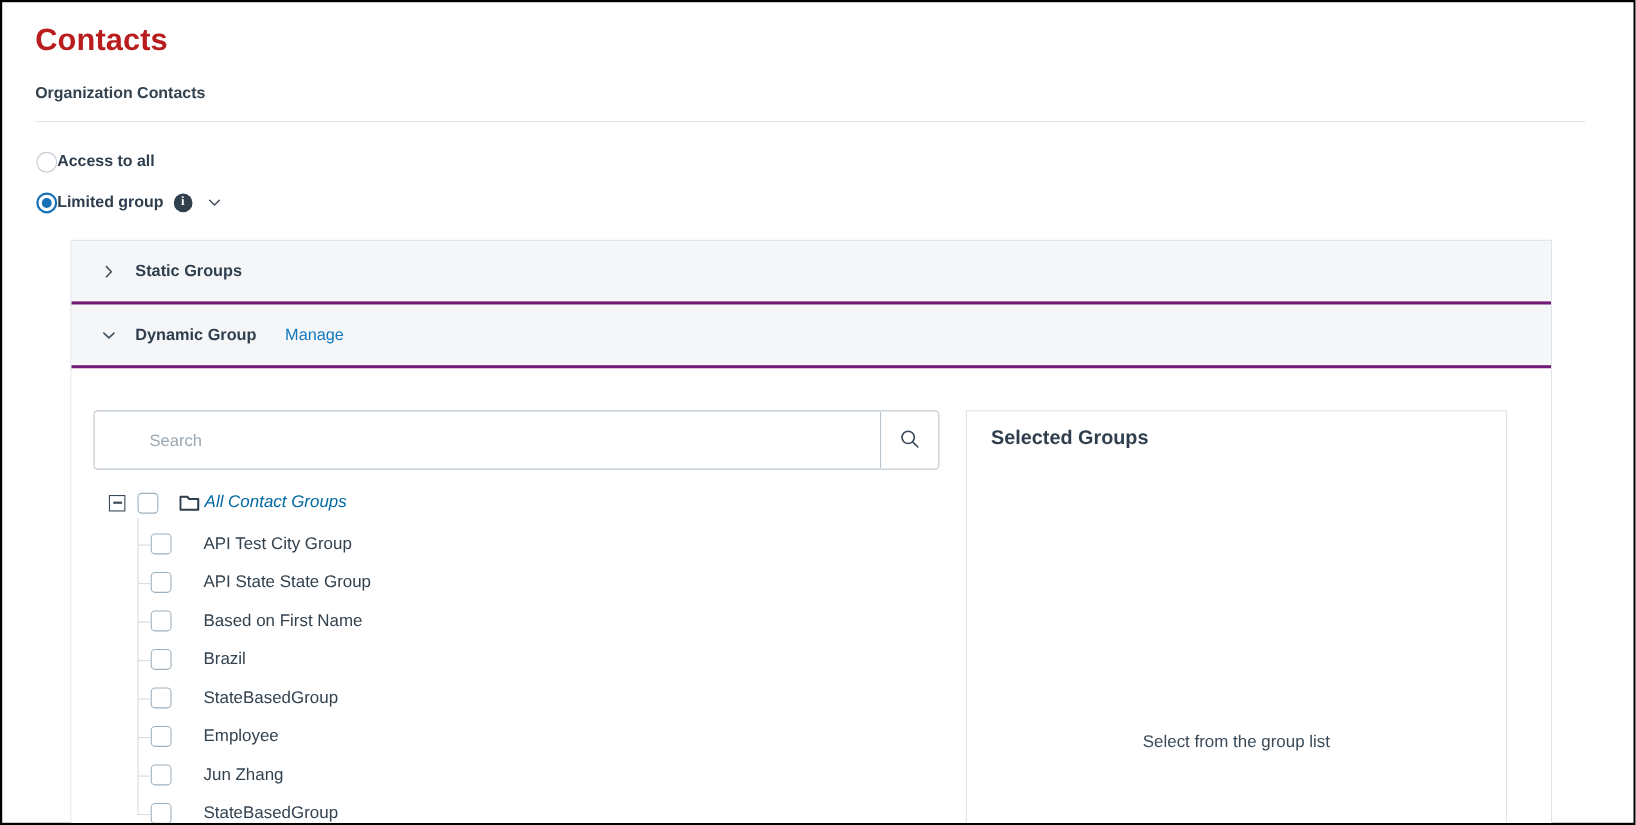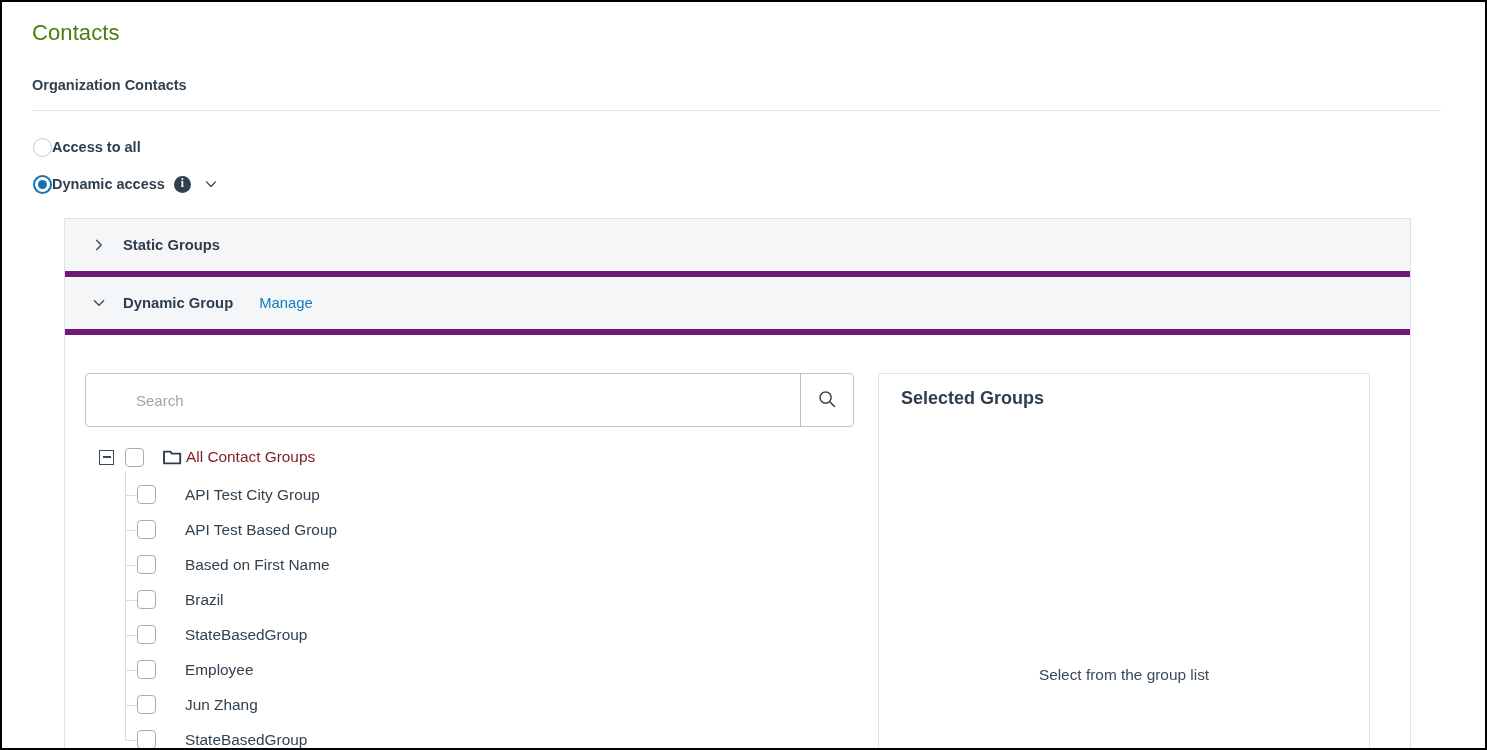--- a/index.html
+++ b/index.html
@@ -22,23 +22,23 @@
     background: #ffffff;
     border: 2px solid #000000;
     overflow: hidden;
   }
 
   
   .page-title {
     position: absolute;
     left: 30px;
     top: 18px;
-    font-size: 22px;
-    font-weight: normal;
-    color: #4d7c0f;
+    font-size: 28px;
+    font-weight: bold;
+    color: #b91c1c;
     letter-spacing: 0.1px;
   }
   .section-subtitle {
     position: absolute;
     left: 30px;
     top: 75px;
     font-size: 14.5px;
     font-weight: bold;
     color: #33424f;
   }
@@ -126,21 +126,21 @@
     left: 62px;
     top: 216px;
     width: 1347px;
     border: 1px solid #dde3e8;
     border-bottom: none;
     background: #ffffff;
   }
   .acc-header {
     height: 58px;
     background: #f4f6f8;
-    border-bottom: 6px solid #701a75;
+    border-bottom: 3px solid #701a75;
     display: flex;
     align-items: center;
     padding-left: 26px;
     cursor: pointer;
   }
   .acc-chevron {
     width: 16px;
     height: 16px;
     margin-right: 16px;
     flex: 0 0 auto;
@@ -248,22 +248,23 @@
   .tree-root .cbox { margin-left: 11px; }
   .folder-icon {
     margin-left: 19px;
     width: 19px;
     height: 16px;
     flex: 0 0 auto;
   }
   .tree-root-label {
     margin-left: 4px;
     font-size: 15.4px;
-    color: #7f1d1d;
+    color: #0369a1;
     white-space: nowrap;
+    font-style: italic;
   }
 
   .tree-children {
     position: relative;
     margin-top: 6px;
     padding-left: 0;
   }
   .tree-children::before {
     content: "";
     position: absolute;
@@ -333,21 +334,21 @@
   <div class="section-subtitle">Organization Contacts</div>
   <div class="header-divider"></div>
 
   <div class="radio-row opt-all">
     <span class="radio"></span>
     <span class="radio-label">Access to all</span>
   </div>
 
   <div class="radio-row opt-lim">
     <span class="radio checked"></span>
-    <span class="radio-label">Dynamic access</span>
+    <span class="radio-label">Limited group</span>
     <span class="info-icon">i</span>
     <span class="chev-small">
       <svg width="14" height="14" viewBox="0 0 14 14" aria-hidden="true">
         <path d="M2.6 5 L7 9.4 L11.4 5" fill="none" stroke="#45525f" stroke-width="1.4" stroke-linecap="round" stroke-linejoin="round"></path>
       </svg>
     </span>
   </div>
 
   <div class="accordion">
 
@@ -399,21 +400,21 @@
 
         <div class="tree-children">
 
           <div class="tree-item">
             <span class="cbox"></span>
             <span class="tree-item-label">API Test City Group</span>
           </div>
 
           <div class="tree-item">
             <span class="cbox"></span>
-            <span class="tree-item-label">API Test Based Group</span>
+            <span class="tree-item-label">API State State Group</span>
           </div>
 
           <div class="tree-item">
             <span class="cbox"></span>
             <span class="tree-item-label">Based on First Name</span>
           </div>
 
           <div class="tree-item">
             <span class="cbox"></span>
             <span class="tree-item-label">Brazil</span>

